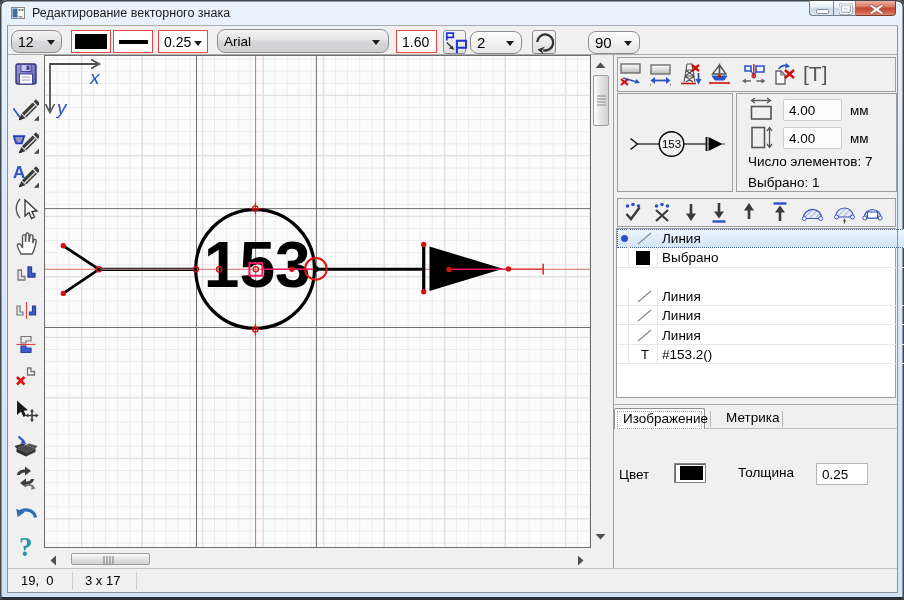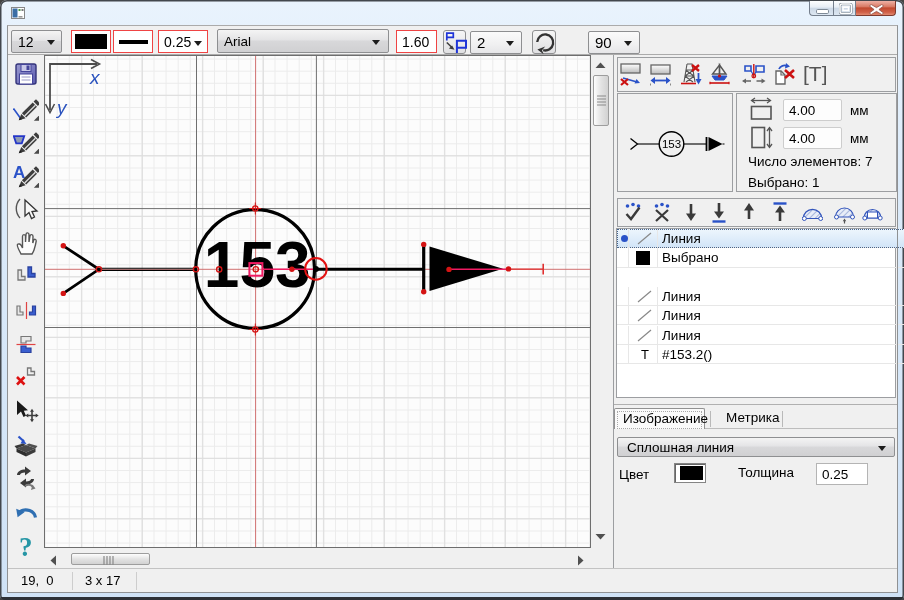--- a/index.html
+++ b/index.html
@@ -18,21 +18,21 @@
 
 #wbtns { position:absolute; left:809px; top:1px; width:87px; height:15px; display:flex; }
 .wb { height:15px; border:1px solid #747e8c; border-top:none; background:linear-gradient(180deg,#fdfeff 0%,#e6edf5 45%,#ccd8e6 50%,#dde7f2 100%); position:relative; }
 #wb-min { width:24px; border-radius:0 0 0 4px; border-right:none;}
 #wb-max { width:23px; }
 #wb-close { width:40px; border-radius:0 0 4px 0; border-left:none;
   background:linear-gradient(180deg,#eeb1a5 0%,#d97b66 40%,#c14a30 50%,#d06048 80%,#e28a70 100%);
   border-color:#7e3a2e; }
 
 #toolbar { position:absolute; left:7px; top:25px; width:890px; height:30px; background:#f0f0f0; border-top:1px solid #ababab; border-bottom:1px solid #ababab; }
-.combo { position:absolute; height:23px; border:1px solid #8e8f91; border-radius:2px; background:linear-gradient(180deg,#f4f4f4,#e4e4e6 45%,#d8d8da 50%,#d0d0d2); font-size:14px; color:#000; }
+.combo { position:absolute; height:23px; border:1px solid #8e8f91; border-radius:8px; background:linear-gradient(180deg,#f4f4f4,#e4e4e6 45%,#d8d8da 50%,#d0d0d2); font-size:14px; color:#000; }
 .combo.lite { background:linear-gradient(180deg,#fbfbfb,#f0f0f1 60%,#e6e6e8); }
 .combo .ct { position:absolute; left:6px; top:3px; }
 .combo .arr { position:absolute; right:6px; top:9px; width:0; height:0; border-left:4px solid transparent; border-right:4px solid transparent; border-top:5px solid #1c1c1c; }
 .field { position:absolute; height:23px; border:1px solid #ef4444; background:#fff; font-size:14px; }
 .field .ct { position:absolute; left:5px; top:3px; }
 .tbtn { position:absolute; height:24px; border:1px solid #8e8f91; border-radius:3px; background:linear-gradient(180deg,#f6f6f6,#e0e0e2); }
 
 #lefttools { position:absolute; left:7px; top:55px; width:37px; height:513px; background:#f0f0f0; border-left:1px solid #a0a0a0; }
 .ltool { position:absolute; left:5px; width:26px; height:26px; }
 
@@ -65,20 +65,21 @@
 <div id="win"></div>
 
 <div id="title">
   <svg class="abs" style="left:9px;top:6px" width="15" height="13" viewBox="0 0 15 13">
     <rect x="0.5" y="0.5" width="13" height="11" fill="#fff" stroke="#888"></rect>
     <rect x="1.5" y="1.5" width="5" height="9" fill="#3b6ea5"></rect>
     <rect x="7.5" y="2" width="2" height="2" fill="#4a9a4a"></rect>
     <rect x="10.5" y="2" width="2" height="2" fill="#777"></rect>
     <rect x="7.5" y="9" width="4" height="1.6" fill="#999"></rect>
   </svg>
+  <div class="txt">Редактирование векторного знака</div>
 </div>
 <div id="wbtns">
   <div class="wb" id="wb-min">
       <svg class="abs" style="left:6px;top:8px" width="13" height="5">
         <rect x="0.5" y="0.5" width="12" height="4" rx="1.2" fill="#fff" stroke="#7e8a97" stroke-width="1"></rect>
       </svg>
     </div>
   <div class="wb" id="wb-max">
       <svg class="abs" style="left:5px;top:2px" width="14" height="12">
         <rect x="1" y="1" width="11.5" height="9.5" rx="2" fill="none" stroke="#76828f" stroke-width="2.6"></rect>
@@ -509,24 +510,20 @@
 <div class="abs" style="left:0;top:348.5px;width:284px;height:1px;background:#b0b0b0;"></div>
 <div class="abs" style="left:0;top:373px;width:284px;height:1px;background:#bdbdbd;"></div>
 <div class="abs" style="left:0px;top:353px;width:91px;height:21px;background:#fafafa;border:1px solid #919191;border-bottom:none;border-radius:2px 2px 0 0;">
         <div class="abs" style="left:2px;top:2px;right:2px;bottom:0;outline:1px dotted #a8a8a8;outline-offset:-1px;"></div>
       </div>
 <div class="tab" style="left:9px;top:356px;">Изображение</div>
 <div class="abs" style="left:96px;top:356px;width:1px;height:16px;background:#b9b9b9;"></div>
 <div class="tab" style="left:112px;top:355px;">Метрика</div>
 <div class="abs" style="left:168px;top:356px;width:1px;height:16px;background:#b9b9b9;"></div>
 </div>
-<div class="combo" style="left:3px;top:382px;width:278px;height:20px;font-size:13.5px;border-radius:2px;">
-<span class="ct" style="top:2px;left:9px;">Сплошная линия</span>
-      <span class="arr" style="top:8px;right:8px;"></span>
-    </div>
 <div class="lbl" style="left:5px;top:412px;">Цвет</div>
 <div class="abs" style="left:60px;top:408px;width:32px;height:20px;background:#fff;border:1px solid #848484;box-shadow:inset 1px 1px 0 #666;">
       <div class="abs" style="left:5px;top:2px;right:2px;bottom:2px;background:#000;"></div>
     </div>
 <div class="lbl" style="left:124px;top:410px;">Толщина</div>
 <div class="field" style="left:202px;top:408px;width:52px;height:22px;border-color:#b4b4b4;">
       <span class="ct" style="font-size:13.5px;top:3px;">0.25</span>
     </div>
 </div>
 

